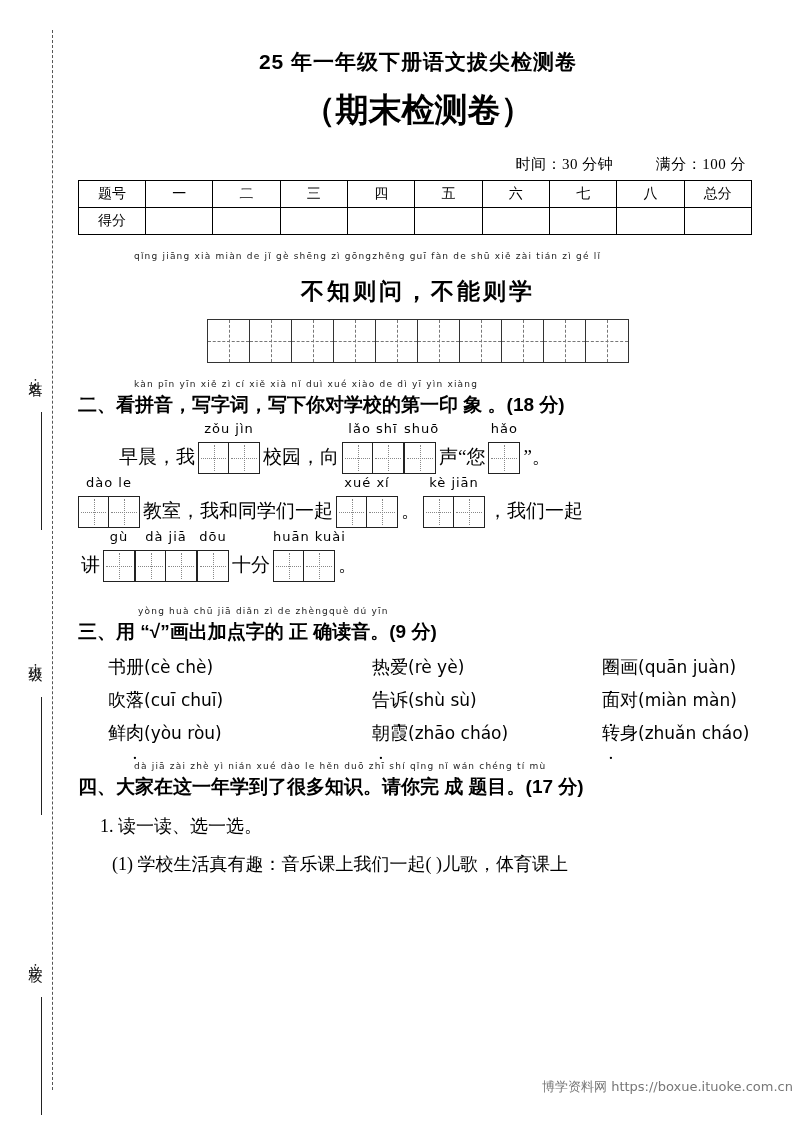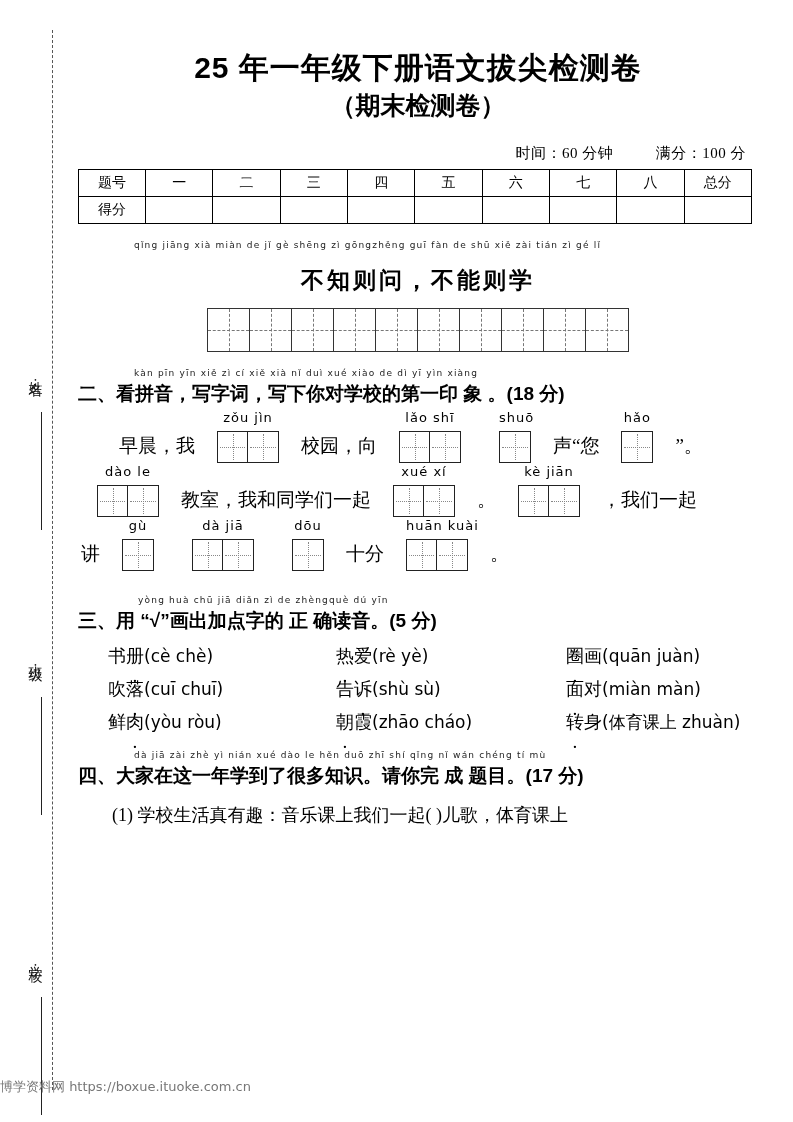--- a/index.html
+++ b/index.html
@@ -61,30 +61,31 @@
   
   .content {
     position: absolute;
     left: 78px;
     top: 0;
     width: 680px;
   }
 
   .title {
     text-align: center;
-    font-size: 30px;
+    font-size: 21px;
     font-weight: bold;
     letter-spacing: 1px;
     margin-top: 48px;
     font-family: "Liberation Sans", "DejaVu Sans", sans-serif;
   }
   .subtitle {
     text-align: center;
-    font-size: 25px;
+    font-size: 33px;
     font-weight: bold;
+    margin-top: 12px;
     font-family: "Liberation Sans", "DejaVu Sans", sans-serif;
   }
   .exam-meta {
     text-align: right;
     font-size: 15px;
     margin-top: 22px;
     padding-right: 12px;
     letter-spacing: 0.5px;
   }
   .exam-meta .gap { display:inline-block; width: 34px; }
@@ -176,21 +177,21 @@
     align-items: flex-end;
     font-size: 19px;
     margin-top: 8px;
     white-space: nowrap;
   }
   .fill-line.indent { padding-left: 38px; }
   .txt { line-height: 34px; padding: 0 3px; }
   .boxgrp {
     display: inline-block;
     position: relative;
-    margin: 0 19px;
+    margin: 0 0;
     vertical-align: bottom;
   }
   .boxgrp .pyline {
     position: absolute;
     left: 0; right: 0;
     top: -21px;
     text-align: center;
     font-size: 13px;
     font-family: "DejaVu Sans", sans-serif;
     white-space: nowrap;
@@ -246,40 +247,40 @@
     left: 50%;
     transform: translateX(-50%);
     font-size: 19px;
     line-height: 0;
   }
   .choice-item .py-opts {
     font-family: "DejaVu Sans", sans-serif;
     font-size: 17px;
   }
   .ci-w1 { width: 228px; }
-  .ci-w2 { width: 230px; }
+  .ci-w2 { width: 230px; margin-left: 36px; }
 
   .subq {
     font-size: 18px;
     margin-top: 14px;
     padding-left: 22px;
   }
   .subq2 {
     font-size: 18px;
     margin-top: 14px;
     padding-left: 34px;
     white-space: nowrap;
   }
 
   .footer {
     position: absolute;
     left: 0;
     right: 0;
     top: 1078px;
-    text-align: left;
+    text-align: right;
     font-size: 13px;
     color: #777;
     font-family: "DejaVu Sans", sans-serif;
   }
 </style>
 </head>
 <body>
 
 <div class="left-margin">
   <div class="dash-line"></div>
@@ -299,21 +300,21 @@
     <span class="vline"></span>
   </div>
 </div>
 
 <div class="content">
 
   <div class="title">25 年一年级下册语文拔尖检测卷</div>
   <div class="subtitle">（期末检测卷）</div>
 
   <div class="exam-meta">
-    <span>时间：60 分钟</span>
+    <span>时间：30 分钟</span>
     <span class="gap"></span>
     <span>满分：100 分</span>
   </div>
 
   <table class="score-table">
     <tbody>
         <tr>
       <td class="head-cell">题号</td>
       <td>一</td>
       <td>二</td>
@@ -456,21 +457,21 @@
           <span class="cell"></span>
         </span>
       </span>
       <span class="txt">。</span>
     </div>
   </div>
 
   <div class="sec" style="margin-top:24px;">
     <div class="sec-head">
       <span class="py" style="left:40px;margin-left:20px;">yòng            huà chū jiā diǎn zì  de zhèngquè dú yīn</span>
-      <span>三、用 “√”画出加点字的 正 确读音。(5 分)</span>
+      <span>三、用 “√”画出加点字的 正 确读音。(9 分)</span>
     </div>
 
     <div class="choice-grid">
       <div class="choice-row">
         <div class="choice-item ci-w1">
           <span>书</span><span class="dotted">册</span><span></span><span class="py-opts">(cè  chè)</span>
         </div>
         <div class="choice-item ci-w2">
           <span></span><span class="dotted">热</span><span>爱</span><span class="py-opts">(rè yè)</span>
         </div>
@@ -492,29 +493,30 @@
       </div>
 
       <div class="choice-row">
         <div class="choice-item ci-w1">
           <span>鲜</span><span class="dotted">肉</span><span></span><span class="py-opts">(yòu ròu)</span>
         </div>
         <div class="choice-item ci-w2">
           <span></span><span class="dotted">朝</span><span>霞</span><span class="py-opts">(zhāo cháo)</span>
         </div>
         <div class="choice-item">
-          <span></span><span class="dotted">转</span><span>身</span><span class="py-opts">(体育课上 zhuàn)</span>
+          <span></span><span class="dotted">转</span><span>身</span><span class="py-opts">(zhuǎn cháo)</span>
         </div>
       </div>
     </div>
   </div>
 
   <div class="sec" style="margin-top:16px;">
     <div class="sec-head">
       <span class="py" style="left:56px;">dà  jiā  zài zhè  yì  nián xué dào le hěn duō zhī shí   qǐng nǐ wán chéng tí  mù</span>
       <span>四、大家在这一年学到了很多知识。请你完 成 题目。(17 分)</span>
     </div>
+    <div class="subq">1. 读一读、选一选。</div>
     <div class="subq2">(1) 学校生活真有趣：音乐课上我们一起(    )儿歌，体育课上</div>
   </div>
 
 </div>
 
 <div class="footer">博学资料网 https://boxue.ituoke.com.cn</div>
 
 </body></html>

